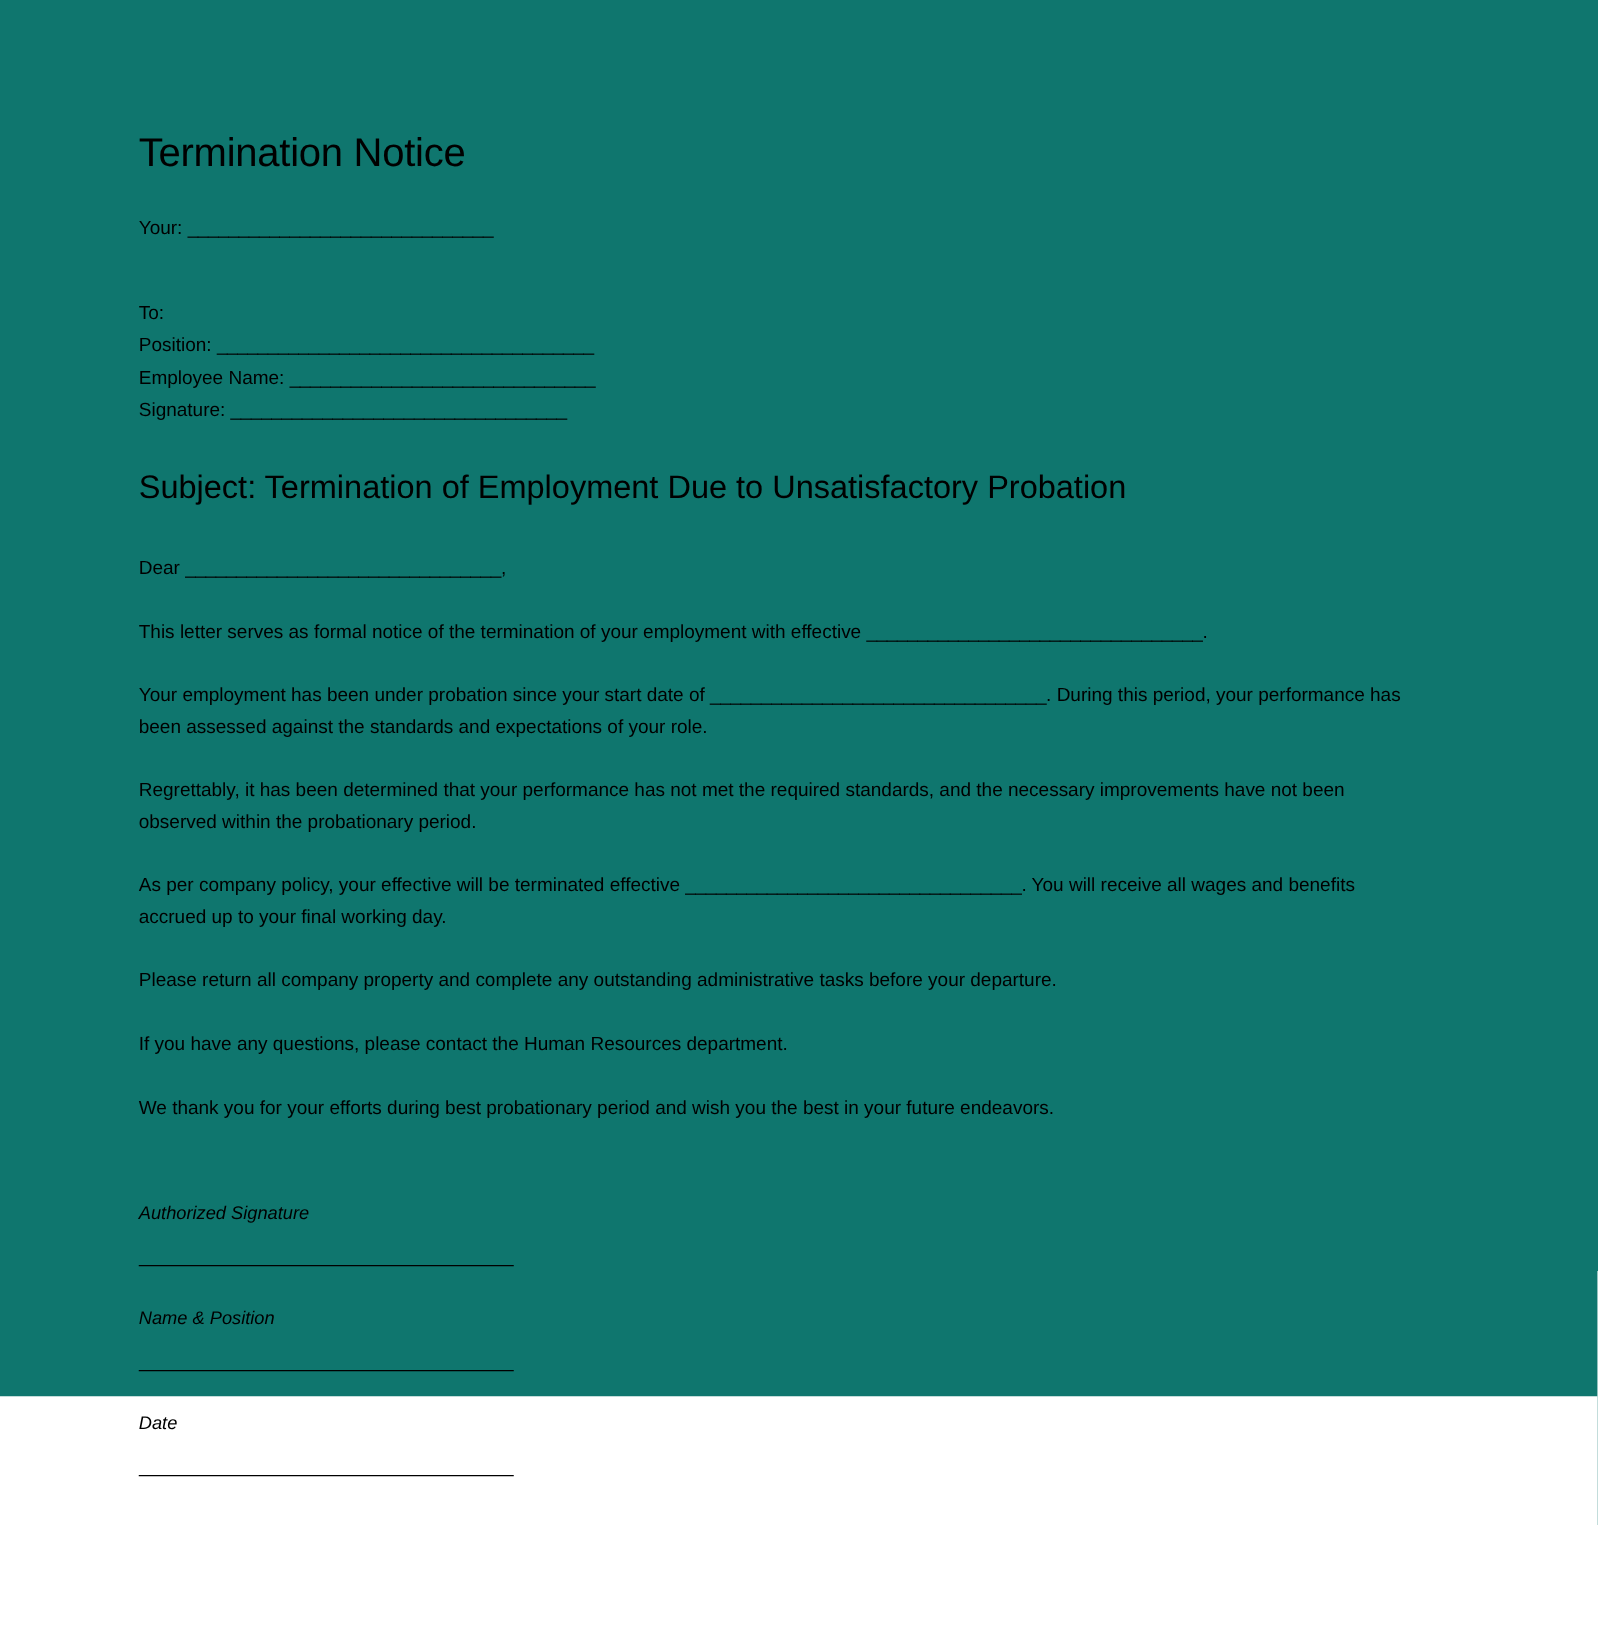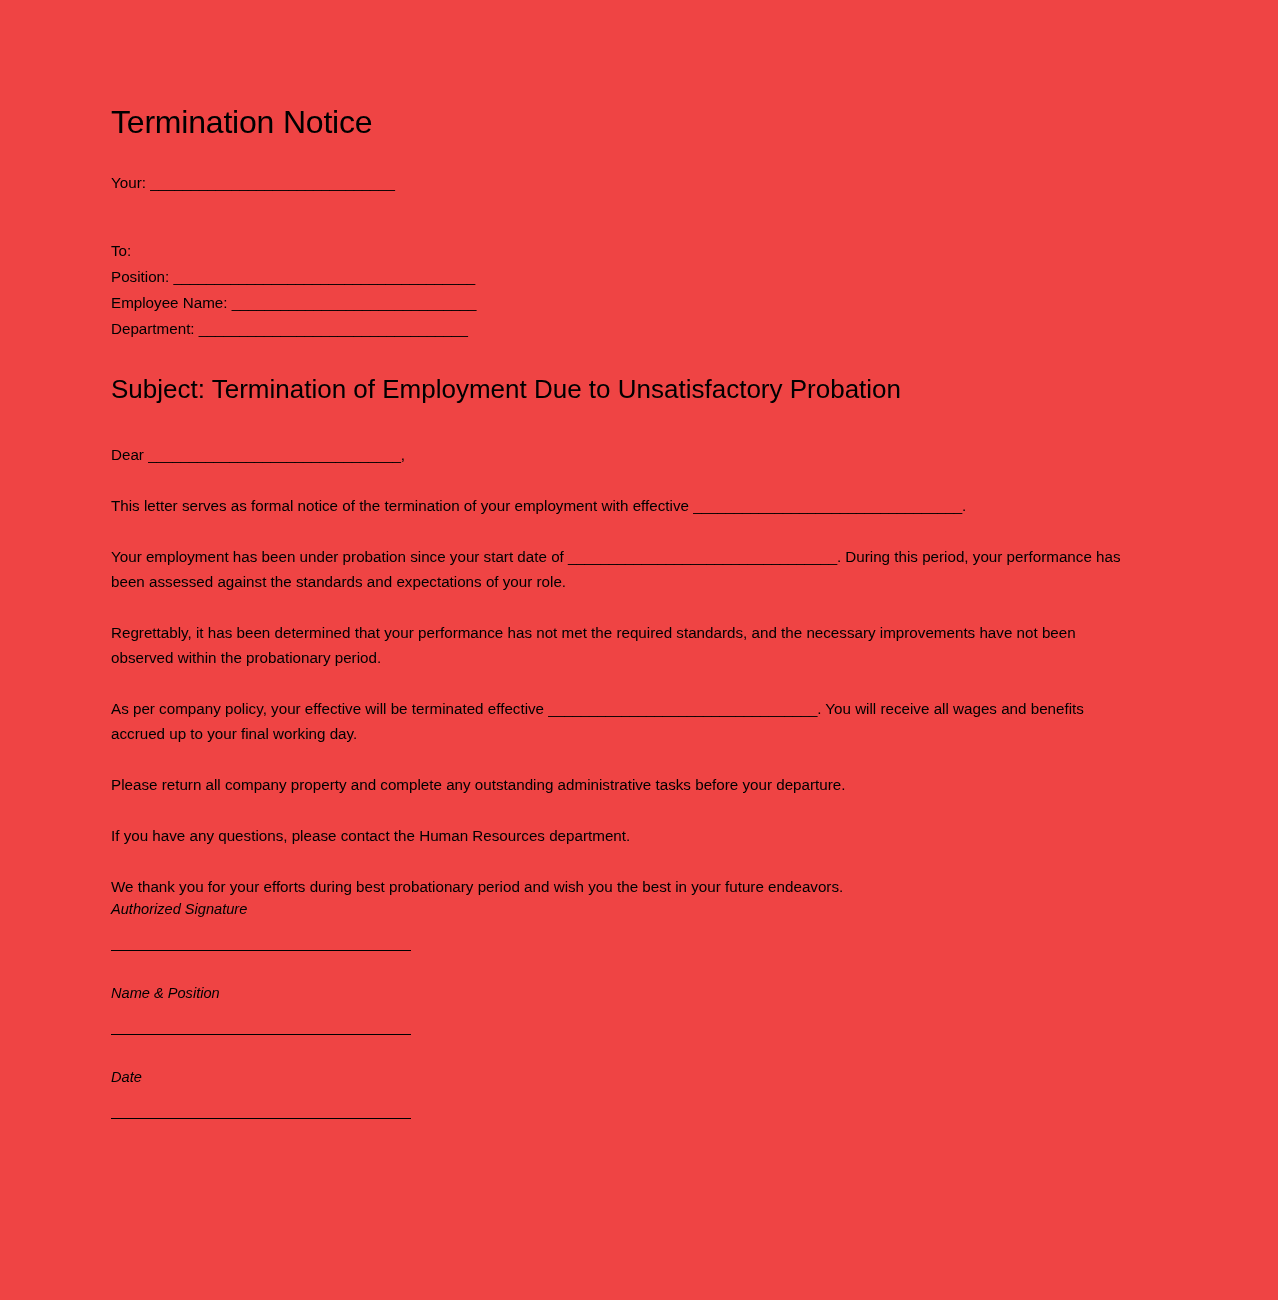--- a/index.html
+++ b/index.html
@@ -10,22 +10,22 @@
   body {
     width: 1278px;
     height: 1300px;
     font-family: "Liberation Sans", sans-serif;
     color: #000000;
     -webkit-font-smoothing: antialiased;
   }
   .page {
     position: relative;
     width: 1278px;
-    height: 1300px;
-    background: #ef4444;
+    height: 1117px;
+    background: #0f766e;
     box-sizing: border-box;
   }
   .doc {
     position: absolute;
     left: 111px;
     top: 104px;
     width: 1025px;
   }
 
   
@@ -69,20 +69,21 @@
     margin: 26px 0 0 0;
     text-align: left;
   }
   .para.greeting {
     margin-top: 37px;
     white-space: nowrap;
   }
 
   
   .sig-block {
+    margin-top: 62px;
   }
   .sig-group {
     margin-bottom: 32px;
   }
   .sig-label {
     font-size: 14.6px;
     font-style: italic;
     line-height: 20px;
     margin: 0;
   }
@@ -115,21 +116,21 @@
 
       <div class="field-row">
         <span>Position:</span><span>&nbsp;</span><span class="blank-underscores">_____________________________________</span>
       </div>
 
       <div class="field-row">
         <span>Employee Name:</span><span>&nbsp;</span><span class="blank-underscores">______________________________</span>
       </div>
 
       <div class="field-row">
-        <span>Department:</span><span>&nbsp;</span><span class="blank-underscores">_________________________________</span>
+        <span>Signature:</span><span>&nbsp;</span><span class="blank-underscores">_________________________________</span>
       </div>
     </div>
 
     <h2 class="subject-heading">Subject: Termination of Employment Due to Unsatisfactory Probation</h2>
 
     <p class="para greeting">
       <span>Dear</span><span>&nbsp;</span><span class="blank-underscores">_______________________________</span><span>,</span>
     </p>
 
     <p class="para">

